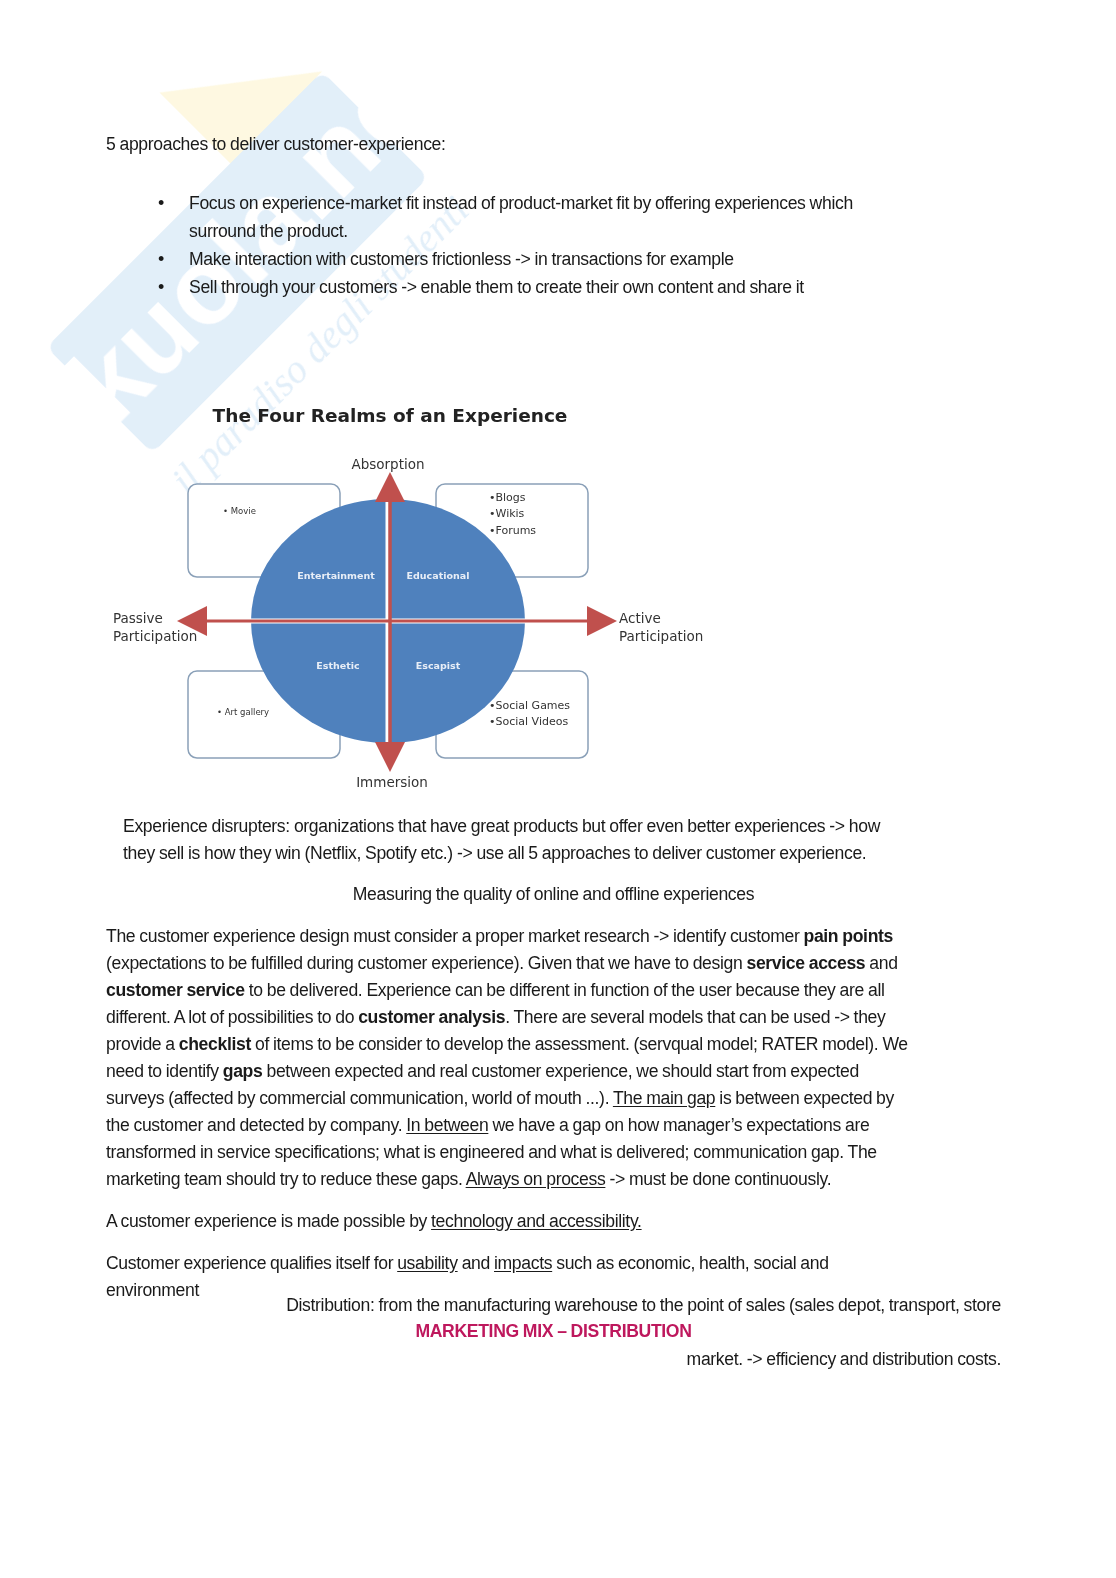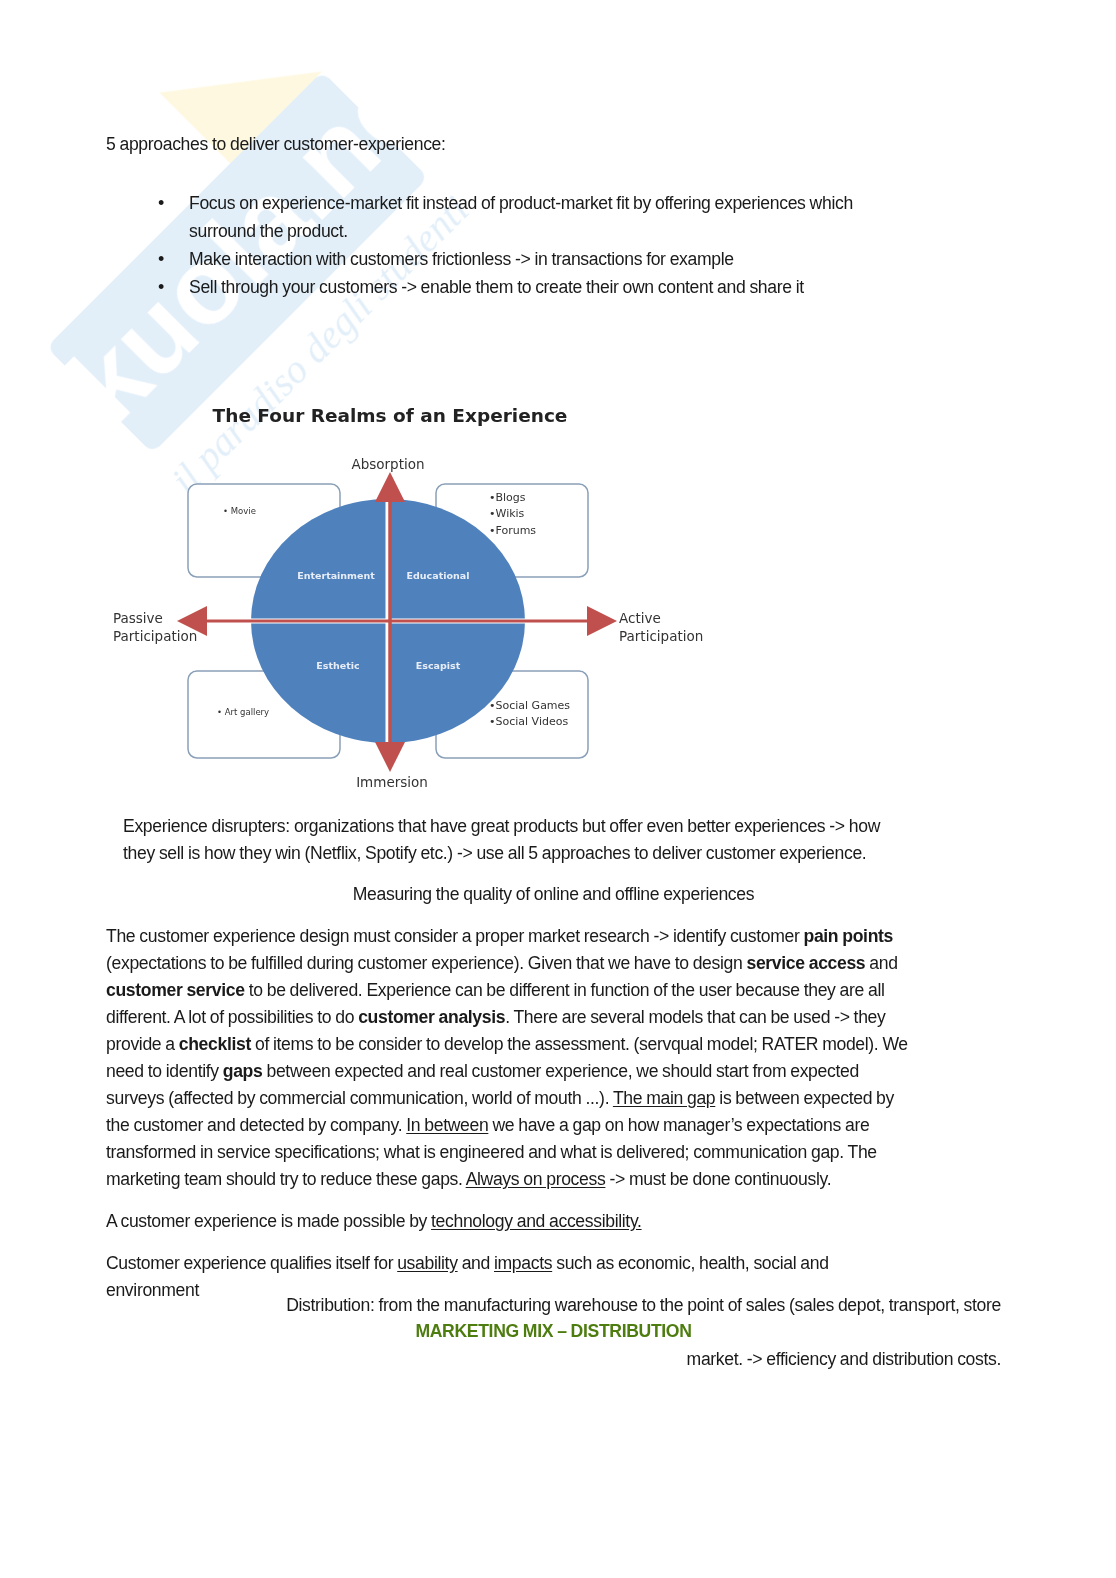--- a/index.html
+++ b/index.html
@@ -6,21 +6,21 @@
   body { width: 1116px; height: 1578px; position: relative; overflow: hidden;
          font-family: "Liberation Sans", sans-serif; color: #1a1a1a; }
   .page { position: absolute; left: 0; top: 0; width: 1116px; height: 1578px; }
   .watermark { position: absolute; left: 20px; top: 40px; width: 470px; height: 480px; pointer-events: none; }
   .text { position: absolute; left: 106px; width: 895px; font-size: 17.6px; line-height: 27px; letter-spacing: -0.35px; word-spacing: -0.5px; }
   .h { font-weight: normal; }
   ul.bullets { position: absolute; left: 106px; top: 174px; width: 895px; margin: 16px; padding: 0; list-style: none; font-size: 17.6px; line-height: 27.5px; letter-spacing: -0.35px; word-spacing: -0.5px; }
   ul.bullets li { position: relative; padding-left: 67px; margin-bottom: 0.6px; }
   ul.bullets li::before { content: "\2022"; position: absolute; left: 36px; top: 0; font-size: 18px; }
   .center { text-align: center; }
-  .red { color: #4d7c0f; font-weight: bold; }
+  .red { color: #be185d; font-weight: bold; }
   u { text-decoration: underline; text-underline-offset: 2px; }
   .diagram { position: absolute; left: 100px; top: 395px; width: 620px; height: 405px; }
   .diagram svg { width: 100%; height: 100%; }
   .dlabel { font-family: "DejaVu Sans", sans-serif; }
 </style>
 </head>
 <body>
 
 <div class="page">
 

